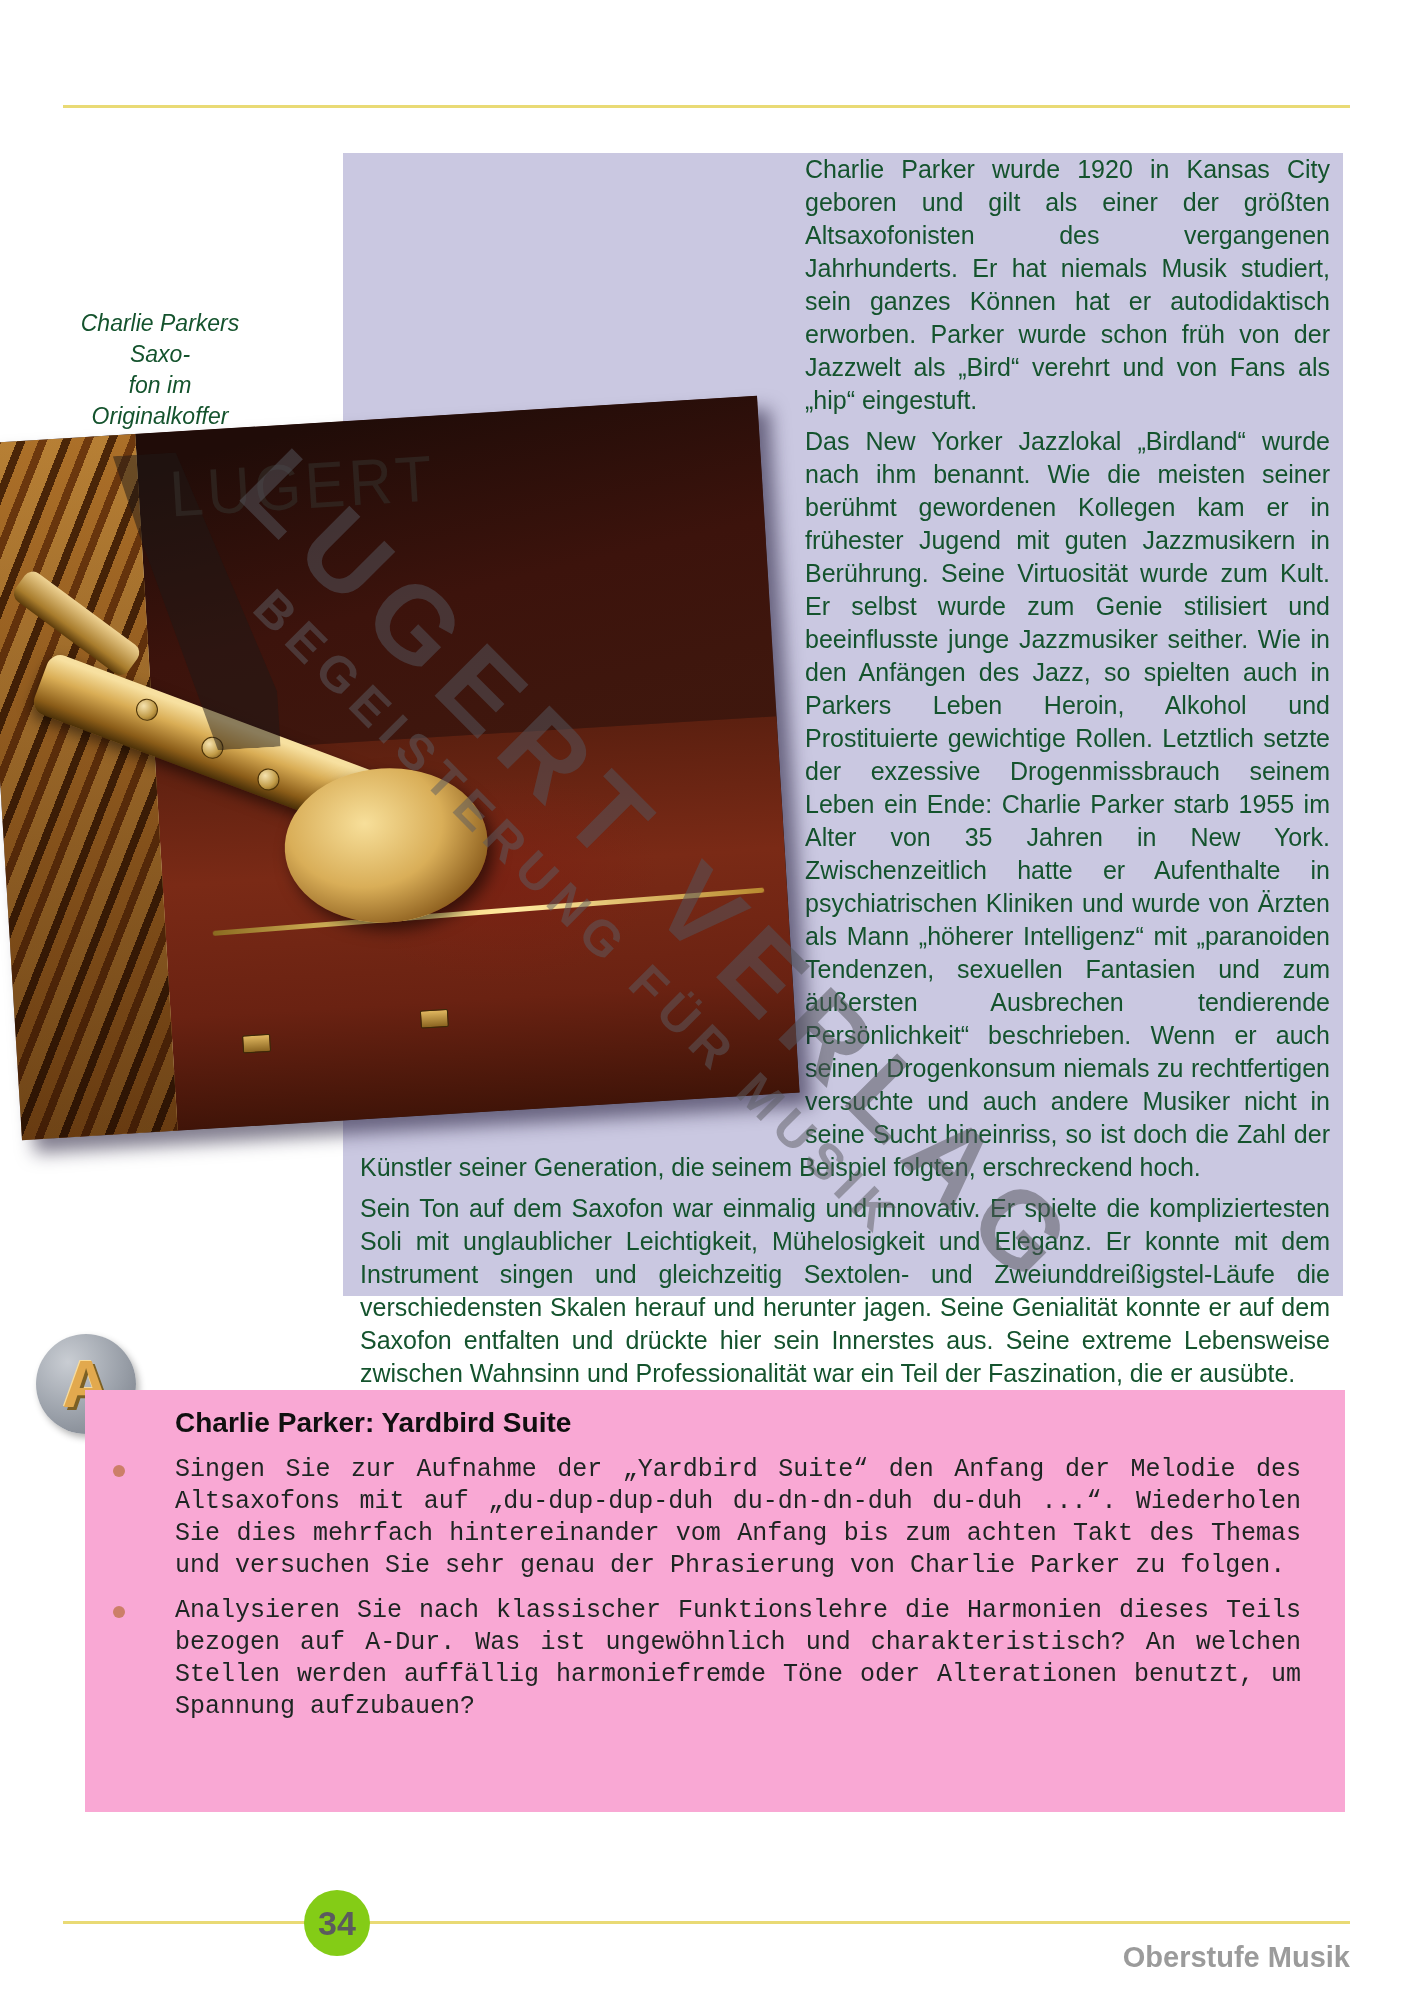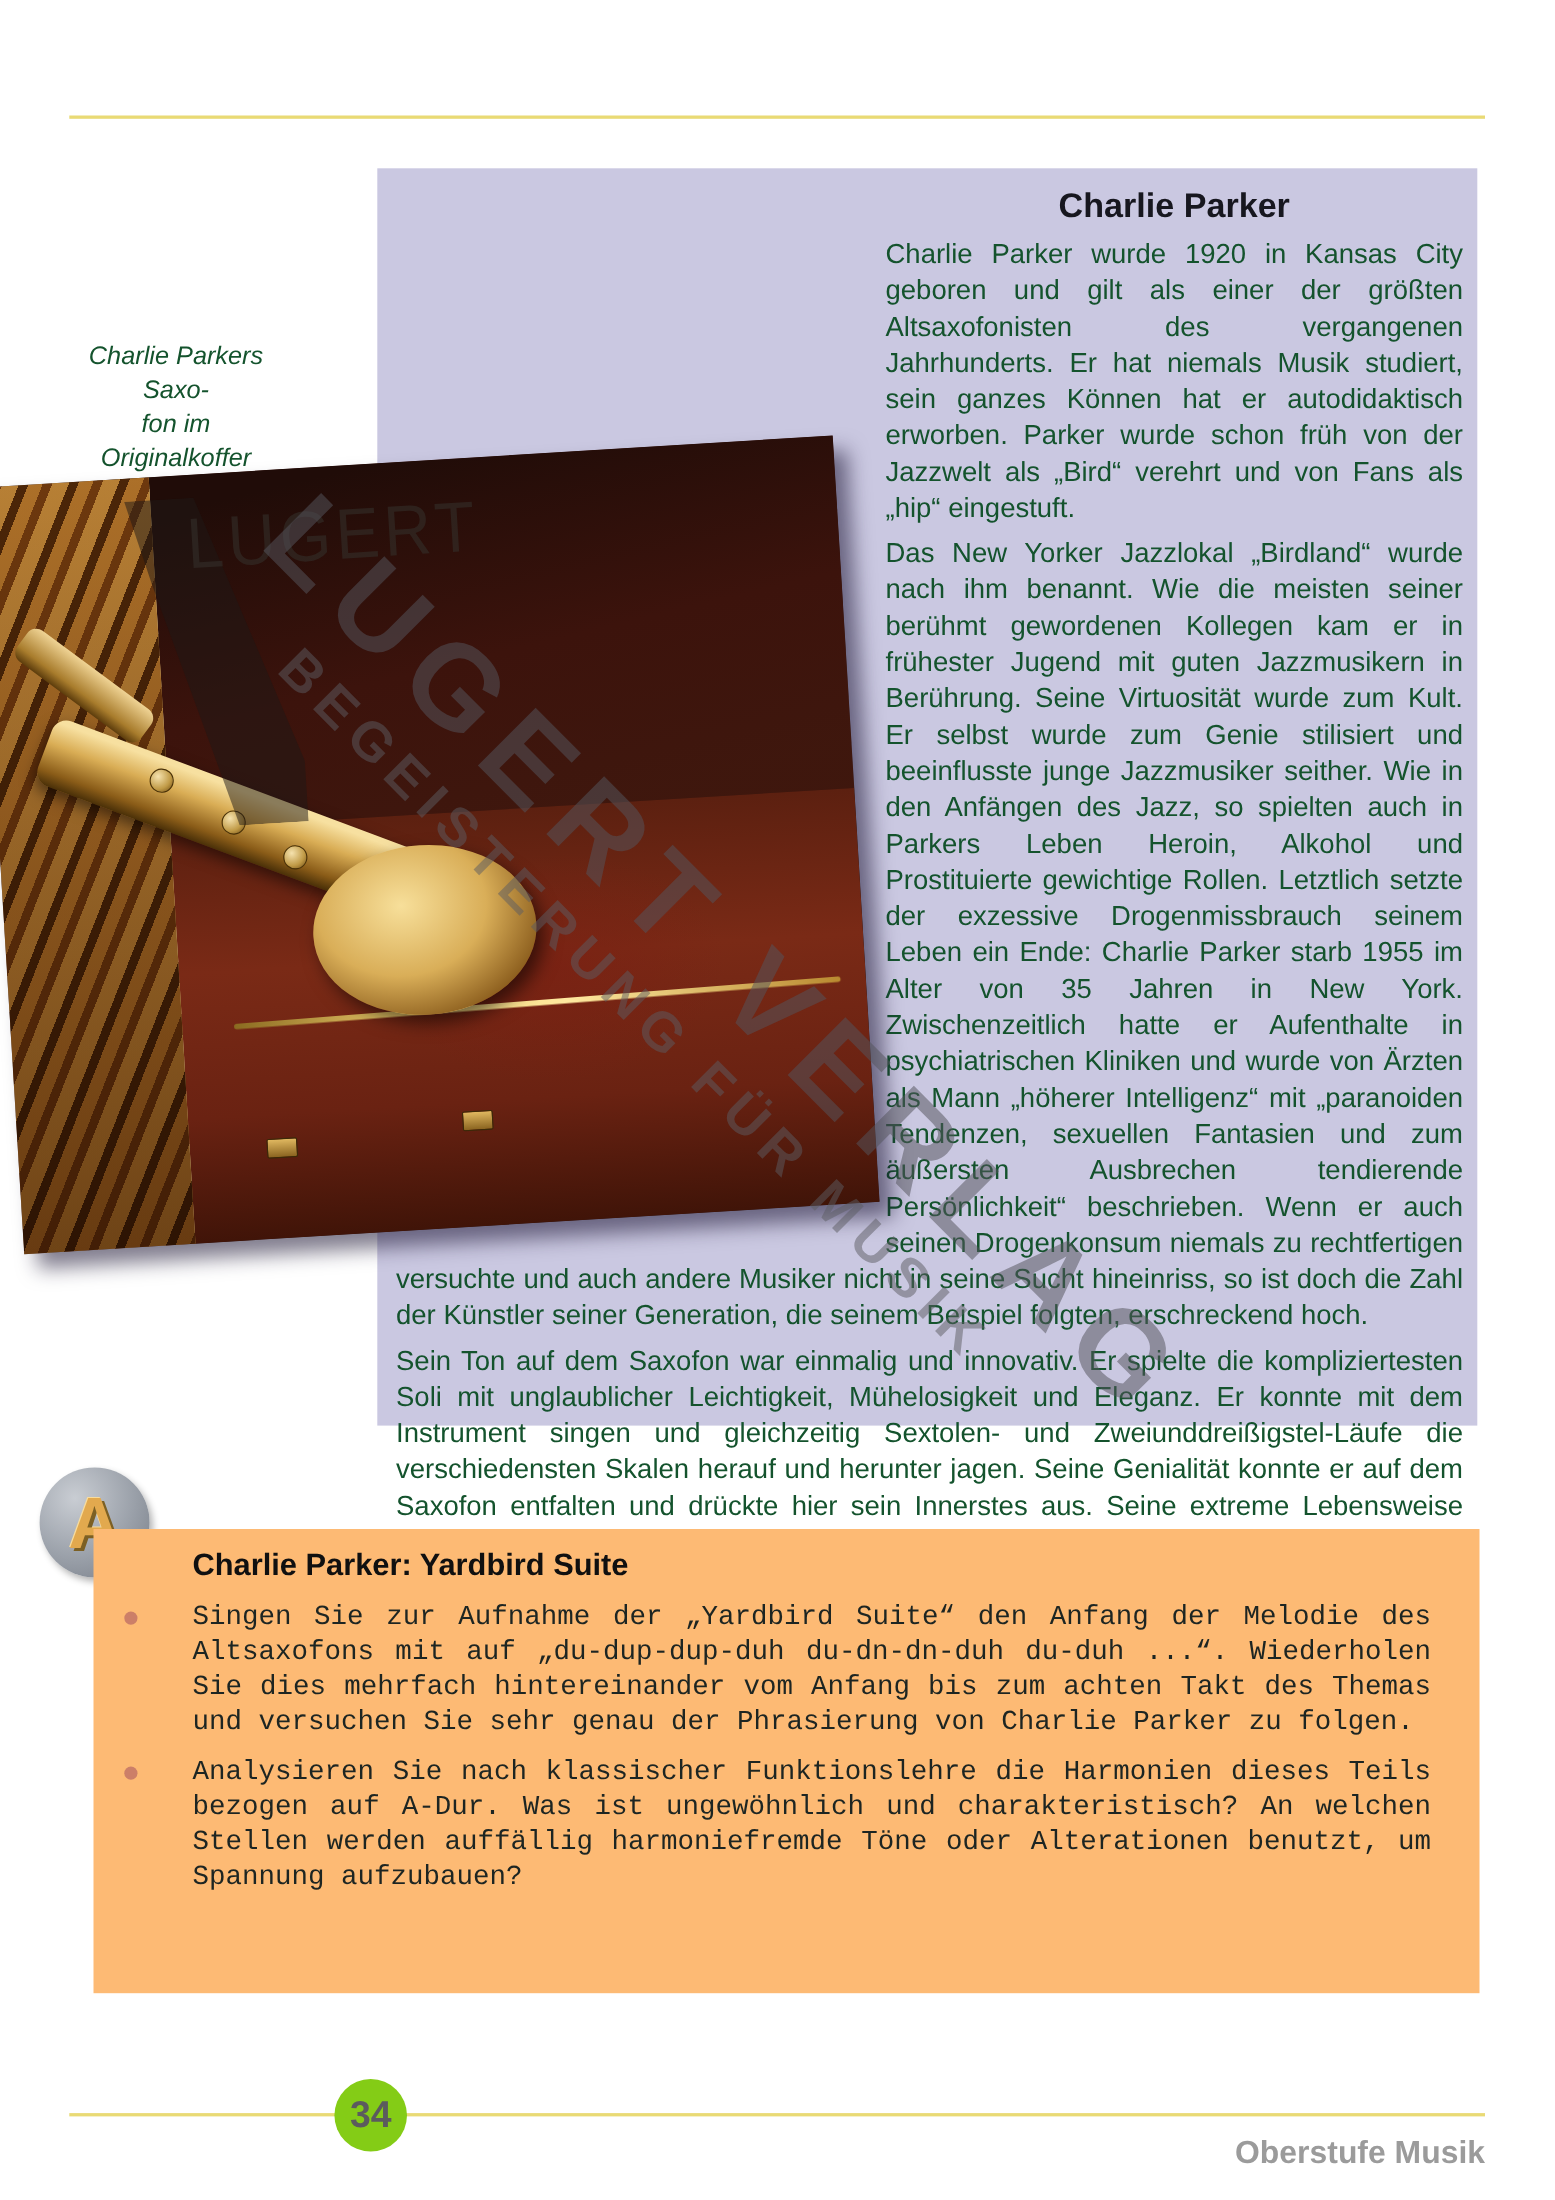--- a/index.html
+++ b/index.html
@@ -79,21 +79,21 @@
 
   
   .badge-backing{position:absolute;left:28px;top:1326px;width:122px;height:130px;background:#ffffff;}
   .badge-circle{position:absolute;left:36px;top:1334px;width:100px;height:100px;border-radius:50%;
                 background:radial-gradient(circle at 32% 28%,#c9cdd3,#9aa0a9 55%,#787e88 95%);
                 box-shadow:3px 4px 7px rgba(0,0,0,.3);display:flex;align-items:center;justify-content:center;}
   .badge-letter{font-size:66px;font-weight:bold;color:#e2a94e;line-height:1;
                 text-shadow:3px 3px 0 #7c6024,-1px -1px 0 #f8dc9c;}
 
   
-  .panel-teal{position:absolute;left:85px;top:1390px;width:1260px;height:422px;background:#fdba74;
+  .panel-teal{position:absolute;left:85px;top:1390px;width:1260px;height:422px;background:#f9a8d4;
               box-sizing:border-box;padding:16px 44px 0 90px;}
   .tasks-title{margin:0 0 14px;font-size:28px;line-height:34px;font-weight:bold;color:#101010;}
   .tasks-list{list-style:none;margin:0;padding:0;font-family:Liberation Mono, monospace;}
   .tasks-list li{position:relative;margin:0 0 13px;font-size:25px;line-height:32px;
                  text-align:justify;hyphens:auto;color:#1d2522;}
   .tasks-list li::before{content:"";position:absolute;left:-62px;top:11px;width:12px;height:12px;
                          border-radius:50%;background:#cc7f68;}
 
   
   .page-badge{position:absolute;left:304px;top:1890px;width:66px;height:66px;border-radius:50%;
@@ -126,21 +126,20 @@
         <div class="sax-tube"></div>
         <div class="sax-neck"></div>
         <div class="sax-bell"></div>
         <div class="sax-key key-1"></div>
         <div class="sax-key key-2"></div>
         <div class="sax-key key-3"></div>
         <div class="logo-shape"></div>
         <div class="lugert-logo">LUGERT</div>
       </div>
     </div>
-    <h1 class="article-title">Charlie Parker</h1>
     <p>Charlie Parker wurde 1920 in Kansas City geboren und gilt als einer der größten Altsaxofonisten des vergangenen Jahrhunderts. Er hat niemals Musik studiert, sein ganzes Können hat er autodidaktisch erworben. Parker wurde schon früh von der Jazzwelt als „Bird“ verehrt und von Fans als „hip“ eingestuft.</p>
     <p>Das New Yorker Jazzlokal „Birdland“ wurde nach ihm benannt. Wie die meisten seiner berühmt gewordenen Kollegen kam er in frühester Jugend mit guten Jazzmusikern in Berührung. Seine Virtuosität wurde zum Kult. Er selbst wurde zum Genie stilisiert und beeinflusste junge Jazzmusiker seither. Wie in den Anfängen des Jazz, so spielten auch in Parkers Leben Heroin, Alkohol und Prostituierte gewichtige Rollen. Letztlich setzte der exzessive Drogenmissbrauch seinem Leben ein Ende: Charlie Parker starb 1955 im Alter von 35 Jahren in New York. Zwischenzeitlich hatte er Aufenthalte in psychiatrischen Kliniken und wurde von Ärzten als Mann „höherer Intelligenz“ mit „paranoiden Tendenzen, sexuellen Fantasien und zum äußersten Ausbrechen tendierende Persönlichkeit“ beschrieben. Wenn er auch seinen Drogenkonsum niemals zu rechtfertigen versuchte und auch andere Musiker nicht in seine Sucht hineinriss, so ist doch die Zahl der Künstler seiner Generation, die seinem Beispiel folgten, erschreckend hoch.</p>
     <p>Sein Ton auf dem Saxofon war einmalig und innovativ. Er spielte die kompliziertesten Soli mit unglaublicher Leichtigkeit, Mühelosigkeit und Eleganz. Er konnte mit dem Instrument singen und gleichzeitig Sextolen- und Zweiunddreißigstel-Läufe die verschiedensten Skalen herauf und herunter jagen. Seine Genialität konnte er auf dem Saxofon entfalten und drückte hier sein Innerstes aus. Seine extreme Lebensweise zwischen Wahnsinn und Professionalität war ein Teil der Faszination, die er ausübte.</p>
   </div>
 
   <div class="watermark watermark-big">LUGERT VERLAG</div>
   <div class="watermark watermark-small">BEGEISTERUNG FÜR MUSIK</div>
 
   <div class="badge-backing"></div>
   <div class="badge-circle">

